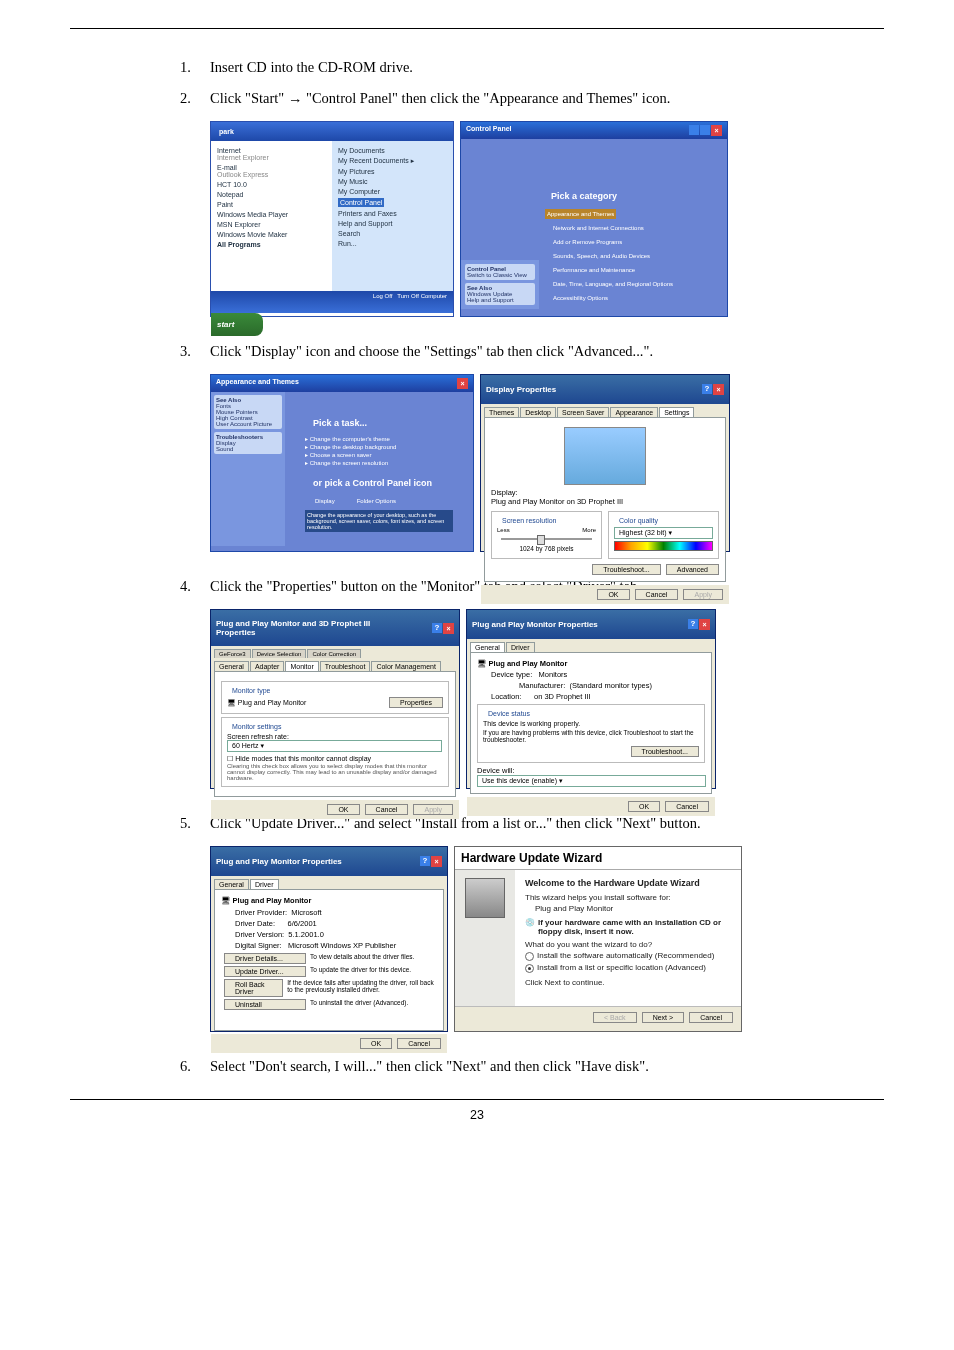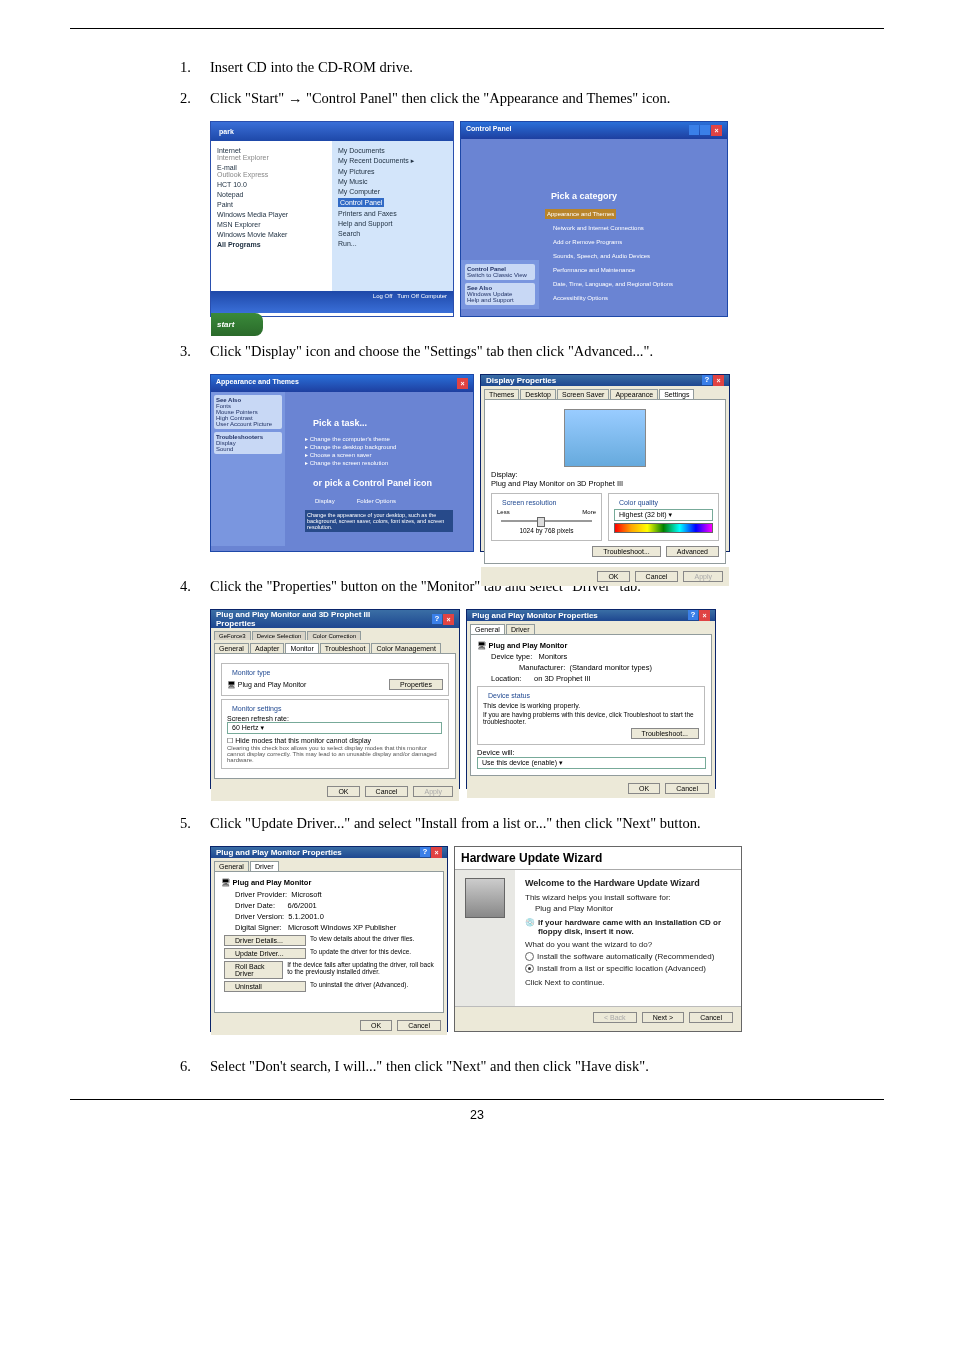--- a/index.html
+++ b/index.html
@@ -84,21 +84,21 @@
   
   .dialog {
     background: #ece9d8;
     border: 1px solid #0a246a;
     font-family: Tahoma, Arial, sans-serif;
     font-size: 7.5px;
     position: relative;
   }
   .dlg-title {
     background: linear-gradient(#3a6ea5,#1e4790);
-    color:#fff; font-weight:bold; padding:0 5px;
+    color:#fff; font-weight:bold; padding:9px 5px;
     display:flex; justify-content:space-between; align-items:center;
     font-size: 8px;
     gap: 44px;
   }
   .dlg-x { background:#e04343; color:#fff; width:11px; height:11px; text-align:center; line-height:11px; font-size:7px; }
   .dlg-tabs { display:flex; background:#ece9d8; padding:3px 3px 0 3px; gap:1px; font-size:7px;}
   .dlg-tab { background:#ece9d8; border:1px solid #919b9c; border-bottom:none; padding:1px 4px; }
   .dlg-tab.active { background:#fff; }
   .dlg-body { background:#fff; border:1px solid #919b9c; margin:0 3px 3px 3px; padding:6px; min-height:110px; position:relative;}
   .btnrow { text-align:right; padding:4px 6px; background:#ece9d8;}
@@ -111,21 +111,21 @@
   .wizard {
     width:286px; height:184px;
     background:#ece9d8; border:1px solid #666;
     font-family: Tahoma, Arial, sans-serif; font-size:7.5px;
   }
   .wiz-title { background:#fff; color:#000; font-weight:bold; padding:4px 6px; border-bottom:1px solid #aaa; font-size:12px;}
   .wiz-body { display:flex; height:136px;}
   .wiz-left { width:60px; background:#e8e8e4; display:flex; align-items:flex-start; justify-content:center; padding-top:8px;}
   .wiz-right { flex:1; padding:8px 10px; color:#222; font-size:8px; background:#fff;}
   .wiz-btn { text-align:right; padding:5px 8px; border-top:1px solid #bbb;}
-  .radio { display:flex; align-items:center; gap:3px; margin:2px 0;}
+  .radio { display:flex; align-items:flex-start; gap:3px; margin:2px 0;}
   .radio .dot { width:7px;height:7px;border:1px solid #666;border-radius:50%;flex:0 0 7px; margin-top:1px; background:#fff;}
   .radio.sel .dot::after{content:"";display:block;width:3px;height:3px;background:#333;border-radius:50%;margin:2px;}
   .footer-hr { border:none; border-top:1px solid #000; margin-top:24px;}
   .pagenum { text-align:center; font-family:Arial,sans-serif; font-size:12.5px; margin-top:2px;}
   
   .monprev { width:80px; height:56px; border:1px solid #888; margin:3px auto; background:linear-gradient(#9cf,#6ad); position:relative;}
   .slider { height:2px; background:#999; margin:5px 4px; position:relative;}
   .slider::after{content:"";position:absolute;left:40%;top:-3px;width:6px;height:8px;background:#ddd;border:1px solid #666;}
   .qualitybar{height:8px;background:linear-gradient(90deg,red,orange,yellow,green,cyan,blue,magenta);margin:2px 0;border:1px solid #666;}
 </style>

